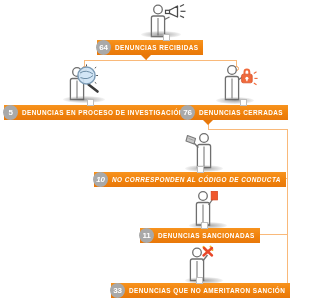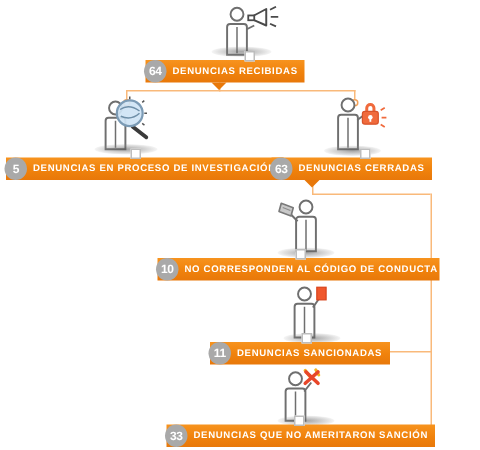--- a/index.html
+++ b/index.html
@@ -180,27 +180,27 @@
   </div>
   <div class="stub" style="left:163px;top:34px;width:7px;height:7px;"></div>
 
   <div class="bar" style="left:4px;top:105px;">
     <div class="badge">5</div>
     <div class="lbl">DENUNCIAS EN PROCESO DE INVESTIGACIÓN</div>
   </div>
   <div class="stub" style="left:87px;top:99px;width:7px;height:7px;"></div>
 
   <div class="bar" style="left:181px;top:105px;">
-    <div class="badge">63</div>
+    <div class="badge">76</div>
     <div class="lbl">DENUNCIAS CERRADAS</div>
     <div class="notch" style="left:22px;"></div>
   </div>
   <div class="stub" style="left:240px;top:99px;width:7px;height:7px;"></div>
 
-  <div class="bar" style="left:105px;top:172px;">
+  <div class="bar" style="left:94px;top:172px;font-style:italic;">
     <div class="badge">10</div>
     <div class="lbl">NO CORRESPONDEN AL CÓDIGO DE CONDUCTA</div>
   </div>
   <div class="stub" style="left:197px;top:166px;width:7px;height:7px;"></div>
 
   <div class="bar" style="left:140px;top:228px;align-items:flex-end;">
     <div class="badge">11</div>
     <div class="lbl">DENUNCIAS SANCIONADAS</div>
   </div>
   <div class="stub" style="left:201px;top:222px;width:7px;height:7px;"></div>

